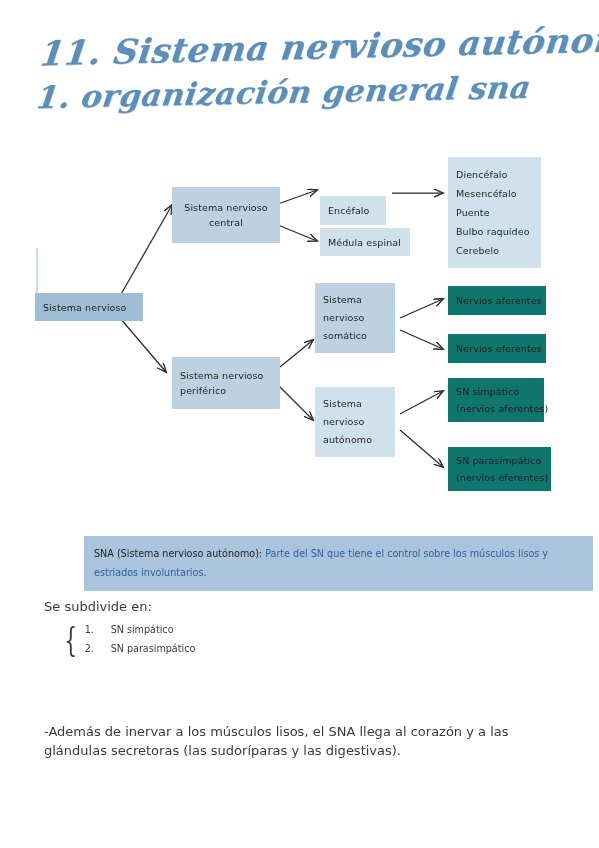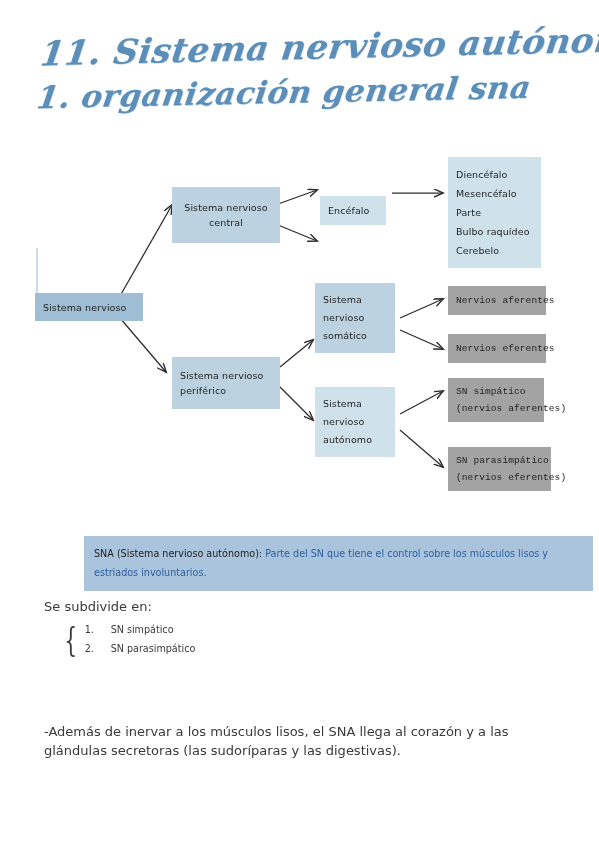--- a/index.html
+++ b/index.html
@@ -86,21 +86,21 @@
     line-height: 15px;
     color: #1f1f1f;
     padding: 4px 8px;
     letter-spacing: .1px;
   }
   .node.center { align-items: center; text-align: center; }
   .node.left   { align-items: flex-start; text-align: left; }
   .fill-root { background: #9fbdd4; }
   .fill-mid  { background: #bdd2e0; }
   .fill-pale { background: #cfe2ec; }
-  .fill-light{ background: #a3a3a3; font-family: Liberation Mono, monospace; }
+  .fill-light{ background: #0f766e; }
   .node .l { display: block; white-space: nowrap; }
 
   svg.arrows {
     position: absolute;
     left: 0; top: 0;
     width: 599px;
     height: 530px;
     overflow: visible;
   }
 
@@ -215,25 +215,28 @@
 
     <div class="node left fill-mid" style="left:172px; top:357px; width:108px; height:52px;">
       <span class="l">Sistema nervioso</span>
       <span class="l">periférico</span>
     </div>
 
     <div class="node left fill-pale" style="left:320px; top:178px; width:66px; height:29px;margin-top:18px;">
       <span class="l">Encéfalo</span>
     </div>
 
+    <div class="node left fill-pale" style="left:320px; top:228px; width:90px; height:28px;">
+      <span class="l">Médula espinal</span>
+    </div>
 
     <div class="node left fill-pale" style="left:448px; top:157px; width:93px; height:111px; line-height:19px;">
       <span class="l">Diencéfalo</span>
       <span class="l">Mesencéfalo</span>
-      <span class="l">Parte</span>
+      <span class="l">Puente</span>
       <span class="l">Bulbo raquídeo</span>
       <span class="l">Cerebelo</span>
     </div>
 
     <div class="node left fill-mid" style="left:315px; top:283px; width:80px; height:70px; line-height:18px;">
       <span class="l">Sistema</span>
       <span class="l">nervioso</span>
       <span class="l">somático</span>
     </div>
 

